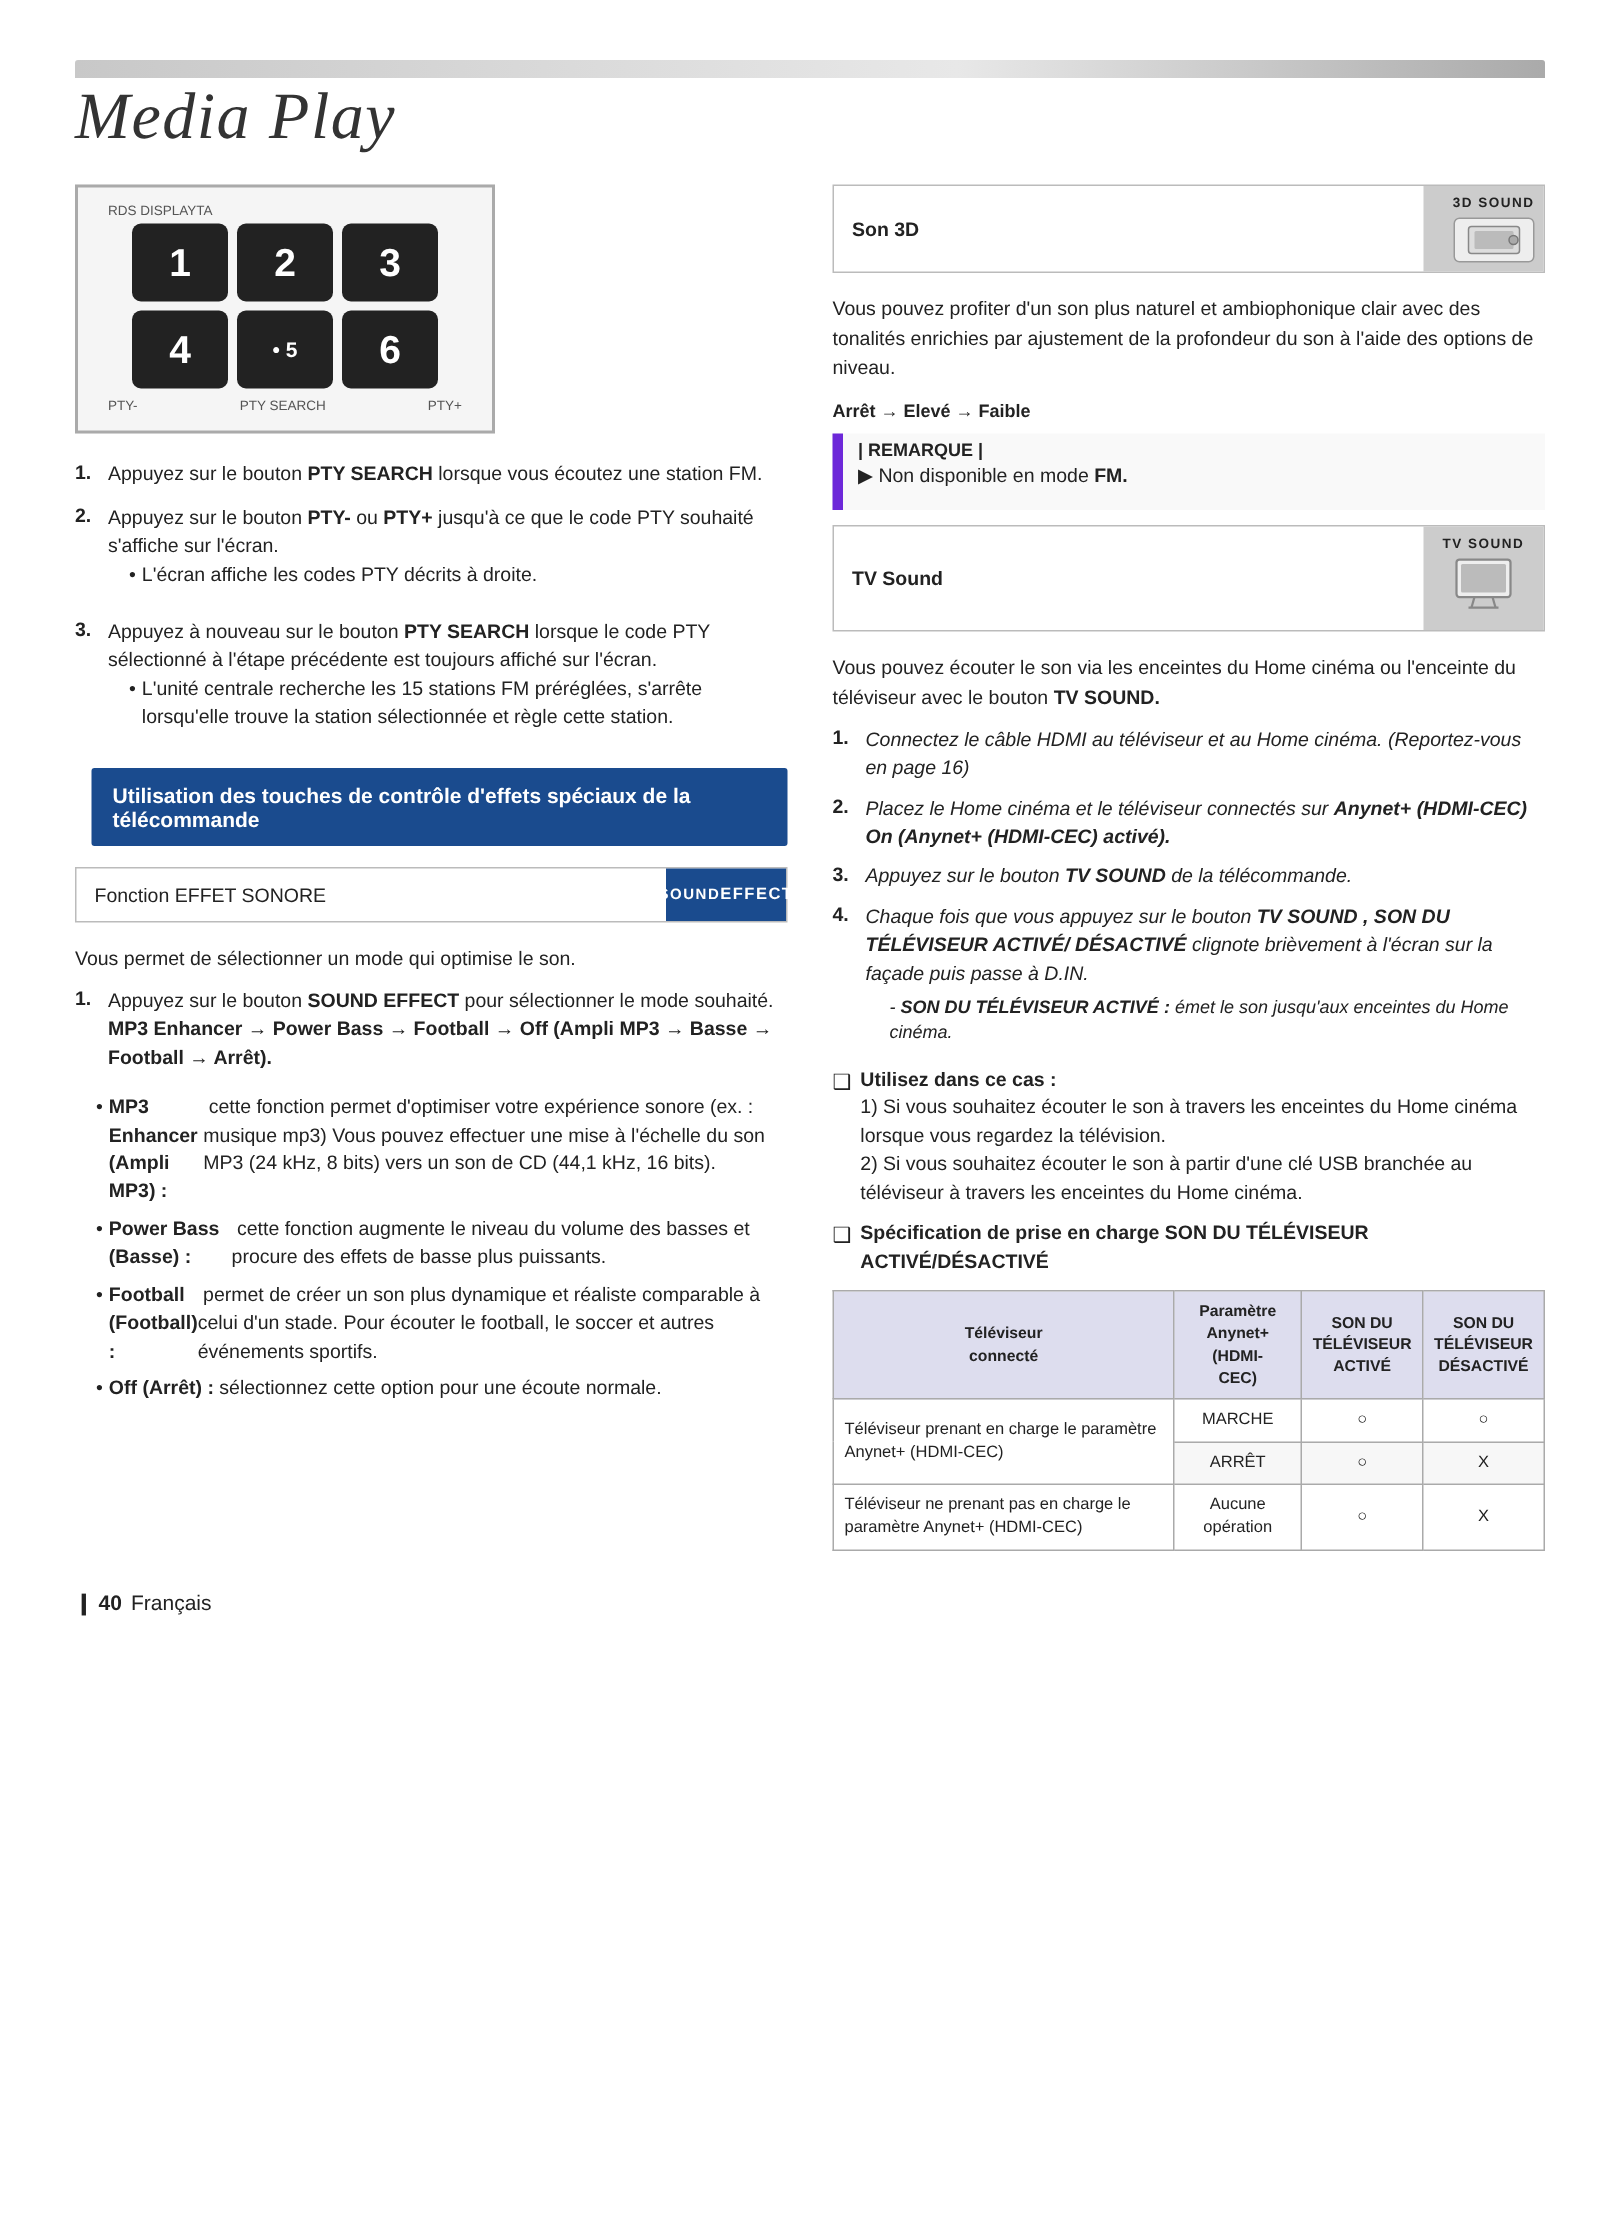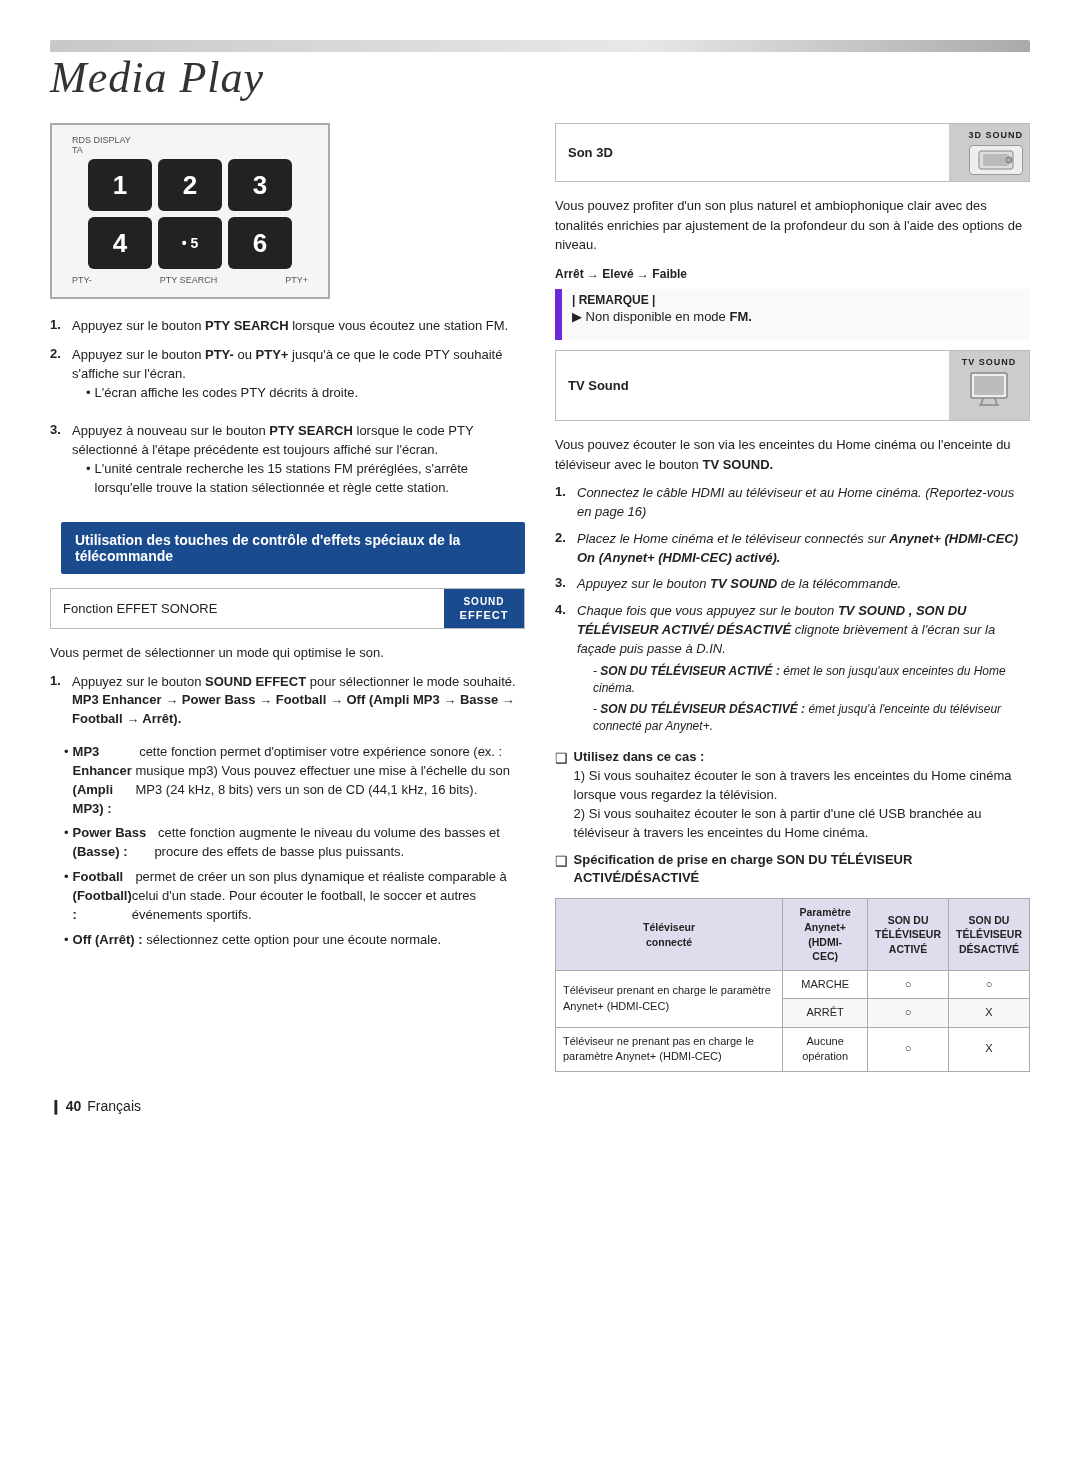--- a/index.html
+++ b/index.html
@@ -50,21 +50,20 @@
       margin-bottom: 18px;
       width: 280px;
     }
     .keypad-top-labels {
       display: flex;
       justify-content: flex-start;
       font-size: 9px;
       color: #555;
       margin-bottom: 4px;
       padding: 0 4px;
-      flex-direction: column;
     }
     .keypad-row {
       display: flex;
       gap: 6px;
       margin-bottom: 6px;
       justify-content: center;
     }
     .key-btn {
       width: 64px;
       height: 52px;
@@ -138,21 +137,21 @@
       padding: 10px 12px;
       font-size: 13px;
       display: flex;
       align-items: center;
     }
     .sound-effect-btn {
       width: 80px;
       background: #1a4b8e;
       color: #fff;
       display: flex;
-      flex-direction: column;
+      flex-direction: row;
       align-items: center;
       justify-content: center;
       font-size: 11px;
       font-weight: bold;
       padding: 6px;
       text-align: center;
       line-height: 1.3;
     }
     .sound-effect-btn .btn-top { font-size: 10px; letter-spacing: 1px; }
     .sound-effect-btn .btn-bottom { font-size: 11px; letter-spacing: 1px; }
@@ -477,21 +476,20 @@
         <li>
           <span class="num">3.</span>
           <span class="text">Appuyez sur le bouton <span class="bold">TV SOUND</span> de la télécommande.</span>
         </li>
         <li>
           <span class="num">4.</span>
           <div class="text">
             Chaque fois que vous appuyez sur le bouton <span class="bold">TV SOUND , SON DU TÉLÉVISEUR ACTIVÉ/ DÉSACTIVÉ</span> clignote brièvement à l'écran sur la façade puis passe à D.IN.
             <div class="sub-items">
               <div class="sub-item">- <span class="bold">SON DU TÉLÉVISEUR ACTIVÉ :</span> émet le son jusqu'aux enceintes du Home cinéma.</div>
-              <div class="sub-item">- <span class="bold">SON DU TÉLÉVISEUR DÉSACTIVÉ :</span> émet jusqu'à l'enceinte du téléviseur connecté par Anynet+.</div>
             </div>
           </div>
         </li>
       </ol>
 
       <div class="checkbox-item">
         <span class="chk">❑</span>
         <div class="text">
           <span class="bold">Utilisez dans ce cas :</span><br>
           1) Si vous souhaitez écouter le son à travers les enceintes du Home cinéma lorsque vous regardez la télévision.<br>

